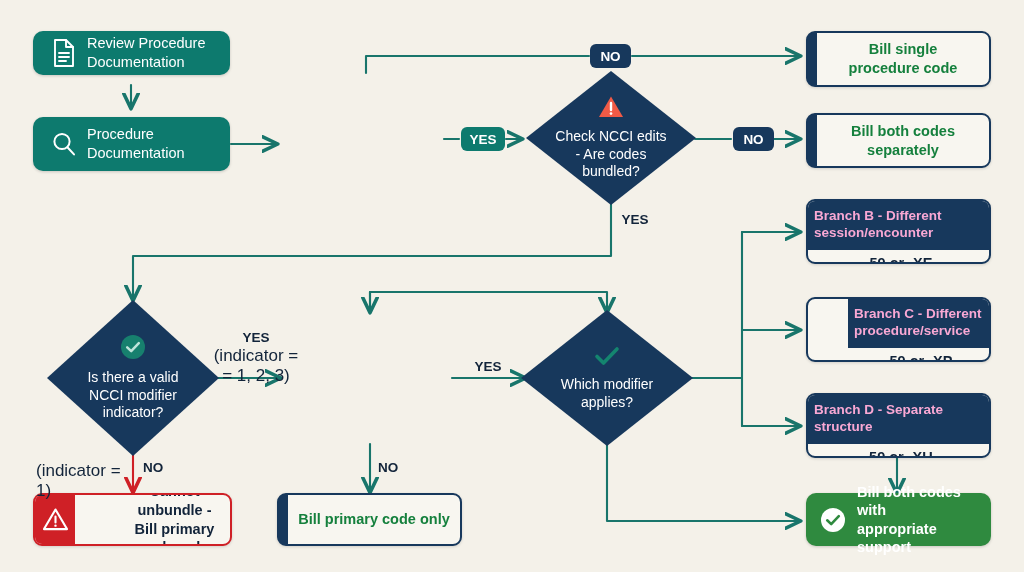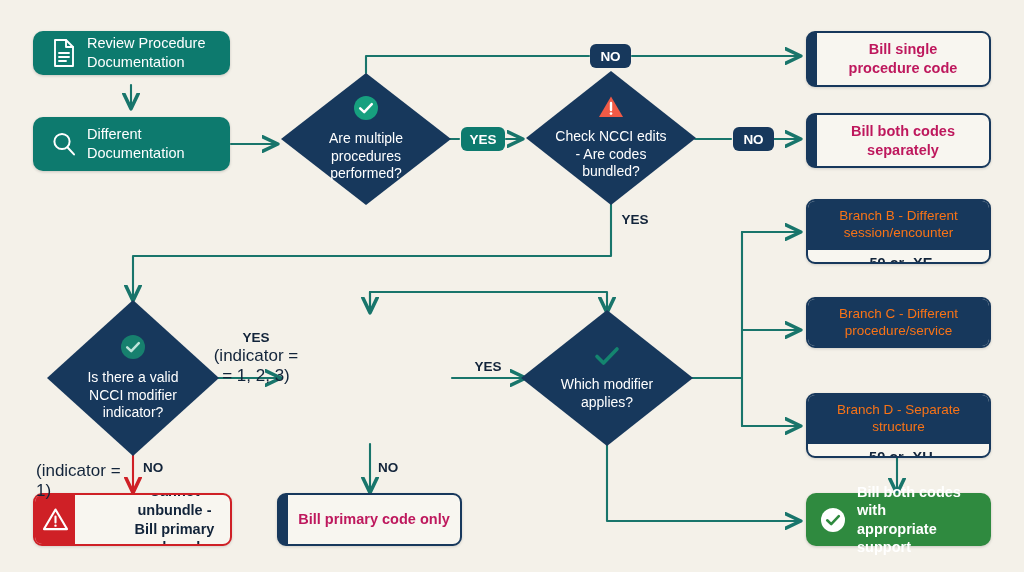--- a/index.html
+++ b/index.html
@@ -44,40 +44,40 @@
 
   
   .outbox{
     position:absolute;
     background:#f8f6f0;
     border:2px solid #17385c;
     border-left:11px solid #17385c;
     border-radius:9px;
     display:flex;align-items:center;justify-content:center;
     box-sizing:border-box;
-    color:#be185d;
+    color:#15803d;
     font-size:14.5px;line-height:1.28;font-weight:700;
     text-align:center;
     box-shadow:0 1px 3px rgba(0,0,0,.14);
   }
 
   
   .branch{
     position:absolute;
     border:2px solid #17385c;
     border-radius:9px;
     overflow:hidden;
     box-sizing:border-box;
     background:#f8f6f0;
     box-shadow:0 1px 3px rgba(0,0,0,.14);
   }
   .branch .bhead{
-    background:#17385c;color:#f97316;
-    font-size:13.5px;line-height:1.25;font-weight:400;
-    text-align:center;
+    background:#17385c;color:#f9a8d4;
+    font-size:13.5px;line-height:1.25;font-weight:700;
+    text-align:left;
     padding:7px 6px 8px;
   }
   .branch .bcode{
     color:#12243a;font-size:14.5px;font-weight:700;
     text-align:center;padding:5px 6px 6px;
   }
 
   
   .danger{
     position:absolute;
@@ -205,38 +205,24 @@
 Documentation</span>
   </div>
 
   <div class="proc" style="left:33px;top:117px;width:197px;height:54px;">
     <span class="ico">
       <svg width="28" height="28" viewBox="0 0 28 28" fill="none" stroke="#ffffff" stroke-width="2" stroke-linecap="round">
         <circle cx="12" cy="11.5" r="7.6"></circle>
         <path d="M17.4 17.2 L24 24.4"></path>
       </svg>
     </span>
-    <span class="txt" style="white-space:pre-line;">Different
+    <span class="txt" style="white-space:pre-line;">Procedure
 Documentation</span>
   </div>
 
-  <div class="dia" style="left:281px;top:73px;width:170px;height:132px;">
-    <div class="shape"></div>
-    <div class="inner">
-      <span class="dicon">
-        <svg width="26" height="26" viewBox="0 0 26 26">
-          <circle cx="13" cy="13" r="12" fill="#17a07f"></circle>
-          <path d="M7.2 13.3 L11.2 17.1 L18.8 9.2" fill="none" stroke="#ffffff" stroke-width="2.5" stroke-linecap="round" stroke-linejoin="round"></path>
-        </svg>
-      </span>
-      <span class="dtxt" style="white-space:pre-line;">Are multiple
-procedures
-performed?</span>
-    </div>
-  </div>
 
   <div class="dia" style="left:526px;top:71px;width:170px;height:134px;">
     <div class="shape"></div>
     <div class="inner">
       <span class="dicon">
         <svg width="26" height="24" viewBox="0 0 26 24">
           <path d="M13 1.6 L25 22 L1 22 Z" fill="#f05a46"></path>
           <path d="M13 8 V15" stroke="#ffffff" stroke-width="2.4" stroke-linecap="round"></path>
           <circle cx="13" cy="18.6" r="1.35" fill="#ffffff"></circle>
         </svg>
@@ -285,21 +271,21 @@
     <span style="white-space:pre-line;">Bill both codes
 separately</span>
   </div>
 
   <div class="branch" style="left:806px;top:199px;width:185px;height:65px;">
     <div class="bhead" style="white-space:pre-line;">Branch B - Different
 session/encounter</div>
     <div class="bcode">-59 or -XE</div>
   </div>
 
-  <div class="branch" style="left:806px;top:297px;width:185px;height:51px;">
+  <div class="branch" style="left:806px;top:297px;width:185px;height:65px;padding-left:40px;">
     <div class="bhead" style="white-space:pre-line;">Branch C - Different
 procedure/service</div>
     <div class="bcode">-59 or -XP</div>
   </div>
 
   <div class="branch" style="left:806px;top:393px;width:185px;height:65px;">
     <div class="bhead" style="white-space:pre-line;">Branch D - Separate
 structure</div>
     <div class="bcode">-59 or -XU</div>
   </div>

